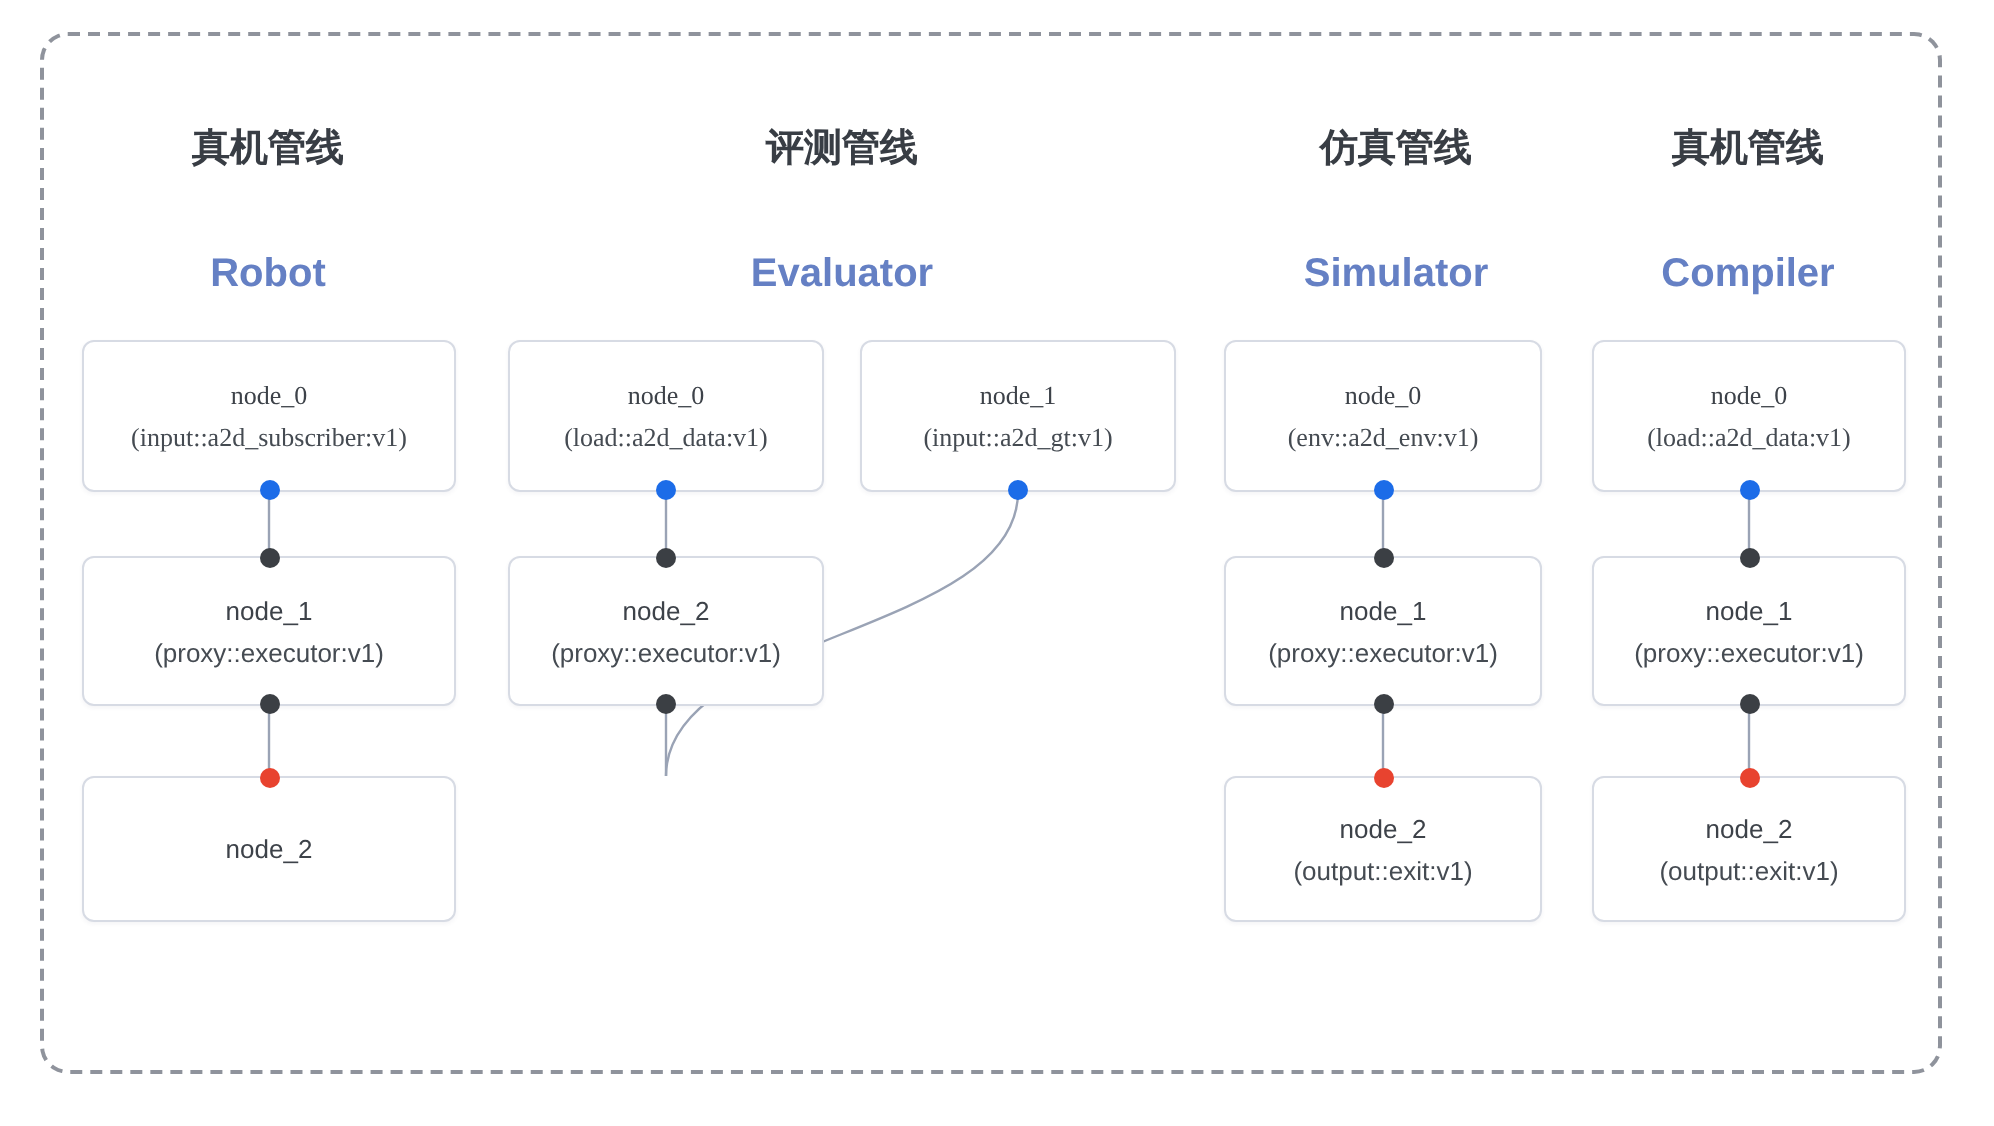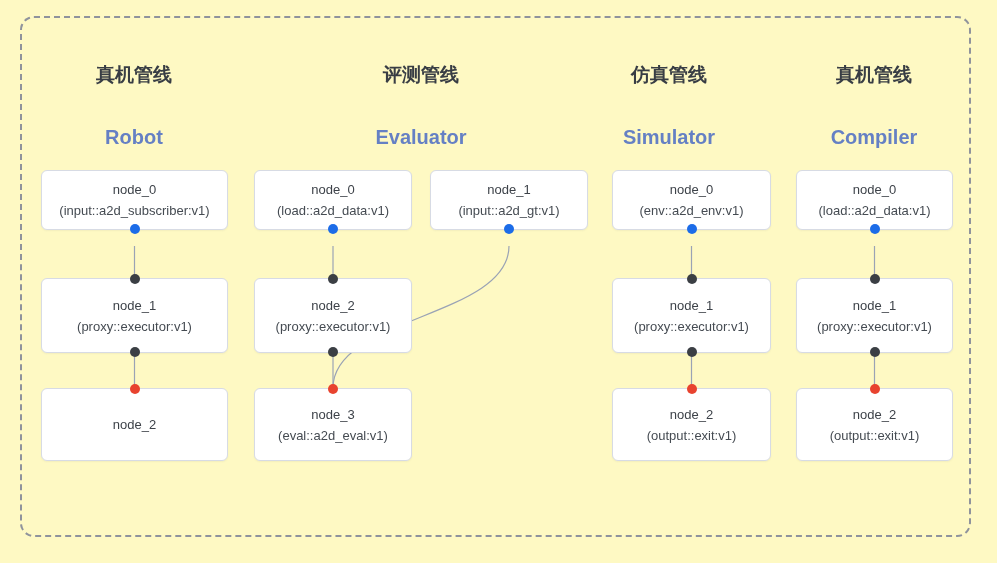--- a/index.html
+++ b/index.html
@@ -3,21 +3,21 @@
 <meta charset="utf-8">
 <style>
   html,body{margin:0;padding:0;}
   body{
     font-family:"Liberation Sans","DejaVu Sans",sans-serif;
     background:#e8ecf8;
   }
   .canvas{
     position:relative;
     width:997px;height:563px;
-    background:#fef9c3;
+    background:#ffffff;
     overflow:hidden;
   }
   .frame{
     position:absolute;
     left:20px;top:16px;width:947px;height:517px;
     border:2px dashed #8f939c;
     border-radius:14px;
     z-index:0;
   }
   .hz{
@@ -31,21 +31,21 @@
   .hen{
     position:absolute;top:124px;
     transform:translateX(-50%);
     font-size:20px;font-weight:700;line-height:26px;
     color:#6580c4;
     white-space:nowrap;
     z-index:2;
   }
   .cx-robot{left:134px;}
   .cx-eval{left:421px;}
-  .cx-sim{left:669px;}
+  .cx-sim{left:698px;}
   .cx-comp{left:874px;}
 
   .edges{
     position:absolute;left:0;top:0;width:997px;height:563px;
     z-index:1;
   }
   .edges path{
     stroke:#9aa3b5;
     stroke-width:1.2;
     fill:none;
@@ -69,21 +69,21 @@
   }
   .node .ns{
     font-size:13px;color:#454b52;line-height:19px;
     white-space:nowrap;
   }
   .col-robot{left:41px;width:187px;}
   .col-evalA{left:254px;width:158px;}
   .col-evalB{left:430px;width:158px;}
   .col-sim{left:612px;width:159px;}
   .col-comp{left:796px;width:157px;}
-  .row1{top:170px;height:60px;}
+  .row1{top:170px;height:76px;font-family:Liberation Serif, serif;}
   .row2{top:278px;height:75px;}
   .row3{top:388px;height:73px;}
 
   .port{
     position:absolute;
     width:10px;height:10px;border-radius:50%;
     left:50%;transform:translateX(-50%);
   }
   .port.t{top:-5px;}
   .port.b{bottom:-5px;}
@@ -145,25 +145,20 @@
     <div class="nt">node_1</div>
     <div class="ns">(input::a2d_gt:v1)</div>
     <span class="port b p-blue"></span>
   </div>
   <div class="node col-evalA row2">
     <span class="port t p-dark"></span>
     <div class="nt">node_2</div>
     <div class="ns">(proxy::executor:v1)</div>
     <span class="port b p-dark"></span>
   </div>
-  <div class="node col-evalA row3">
-    <span class="port t p-red"></span>
-    <div class="nt">node_3</div>
-    <div class="ns">(eval::a2d_eval:v1)</div>
-  </div>
 
   <div class="node col-sim row1">
     <div class="nt">node_0</div>
     <div class="ns">(env::a2d_env:v1)</div>
     <span class="port b p-blue"></span>
   </div>
   <div class="node col-sim row2">
     <span class="port t p-dark"></span>
     <div class="nt">node_1</div>
     <div class="ns">(proxy::executor:v1)</div>

